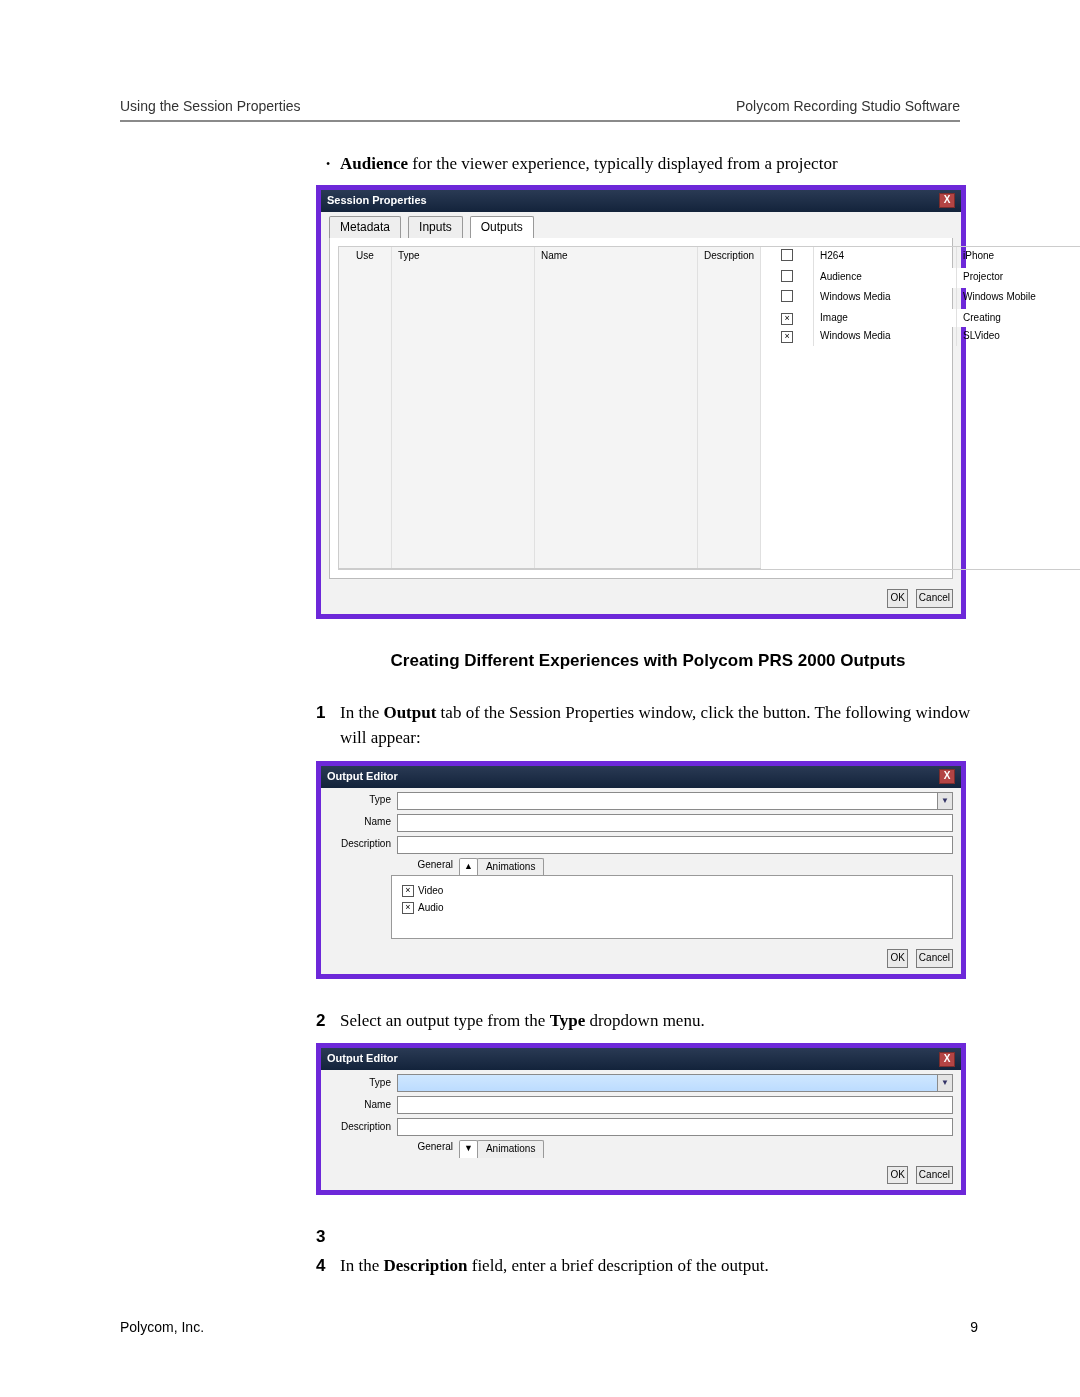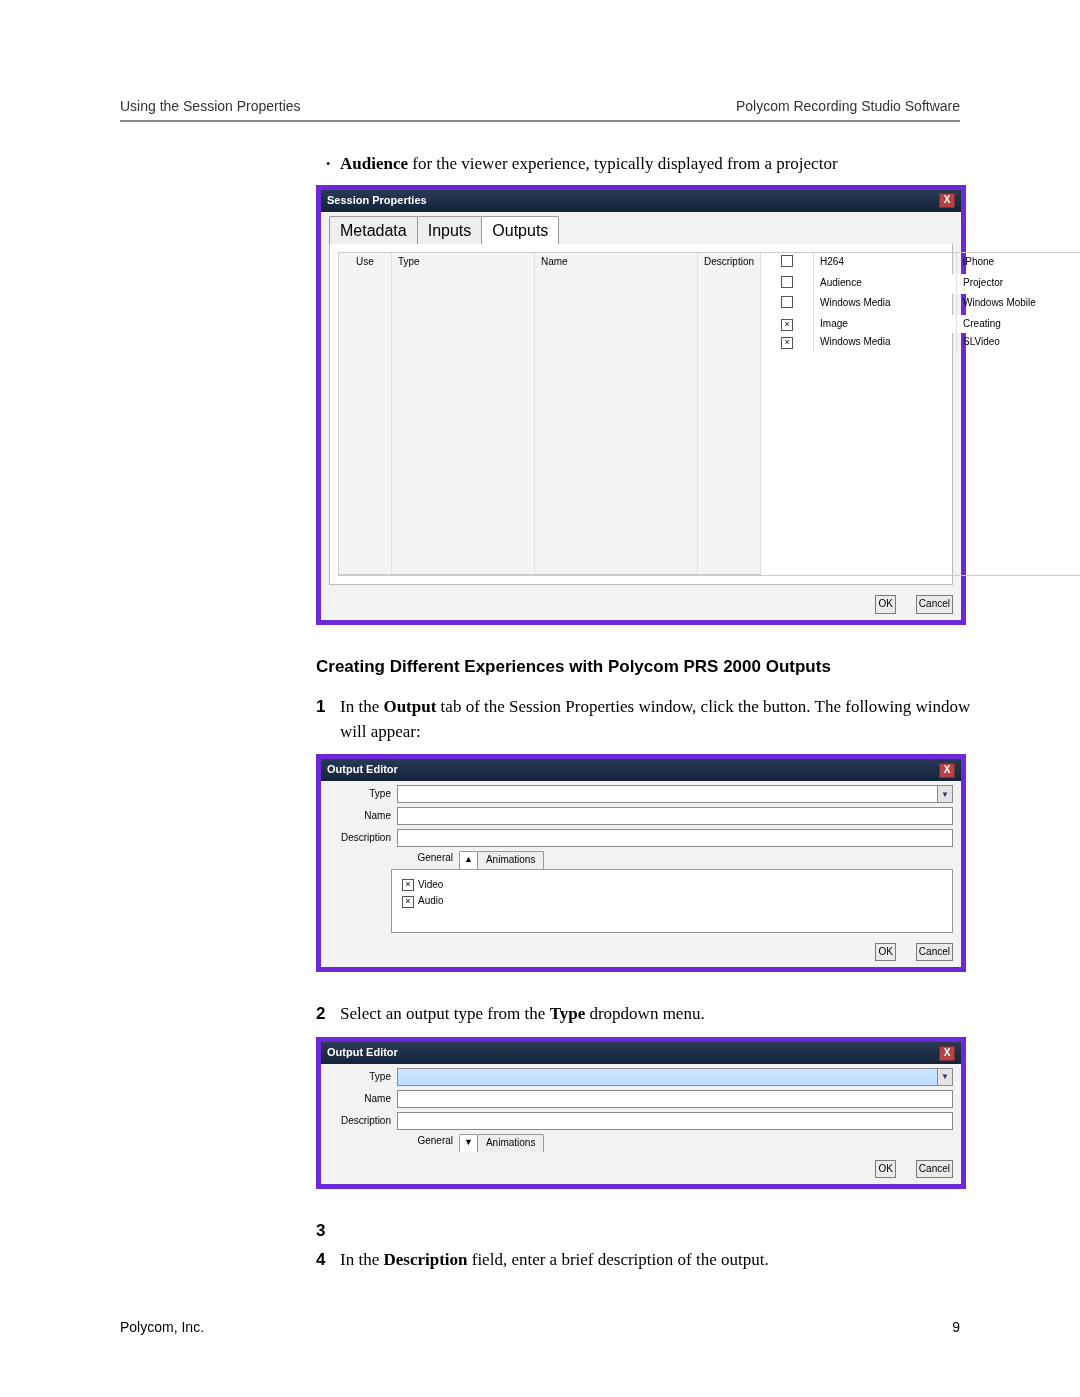--- a/index.html
+++ b/index.html
@@ -43,38 +43,39 @@
     flex: 0 0 24px;
     text-align: center;
     font-size: 12px;
     padding-top: 4px;
   }
   .bold { font-weight: bold; }
   .heading {
     font-family: "Trebuchet MS", Arial, sans-serif;
     font-weight: bold;
     font-size: 17px;
-    margin: 30px 0 16px 0;
+    margin: 30px 0 28px 0;
+    text-align: center;
   }
   .num-row {
     display: flex;
     margin: 4px 0;
   }
   .num {
     width: 24px;
     flex: 0 0 24px;
     font-family: "Trebuchet MS", Arial, sans-serif;
     font-weight: bold;
     font-size: 17px;
   }
   .footer {
     position: absolute;
     bottom: 60px;
     left: 120px;
-    right: 100px;
+    right: 82px;
     display: flex;
     justify-content: space-between;
     font-family: "Trebuchet MS", Arial, sans-serif;
     font-size: 14px;
   }
 
   
   .mock-win {
     background: #f2f2f2;
     border: 5px solid #6d28d9;
@@ -98,25 +99,25 @@
     font-family: Arial, sans-serif;
     width: 14px;
     height: 13px;
     text-align: center;
     line-height: 12px;
     font-size: 10px;
     border: 1px solid #7a2d2d;
   }
   .tabstrip {
     display: flex;
-    gap: 0;
+    gap: 8px;
     padding: 4px 8px 0 8px;
     background: #f2f2f2;
     font-family: Tahoma, Arial, sans-serif;
-    font-size: 16px;
+    font-size: 12px;
   }
   .tab {
     border: 1px solid #999;
     border-bottom: none;
     padding: 2px 10px;
     background: #fff;
     border-radius: 2px 2px 0 0;
     margin-right: -1px;
     position: relative;
   }
@@ -181,21 +182,21 @@
     background: #eaeaea;
     border: 1px solid #7a7a7a;
     padding: 1px 2px;
     text-align: center;
     color: #000;
   }
   .winbtn.disabled { color: #9a9a9a; padding-left: 35px; }
   .bottom-btns {
     display: flex;
     justify-content: flex-end;
-    gap: 20px;
+    gap: 8px;
     padding: 4px 8px 6px 0;
     background: #f2f2f2;
   }
 
   
   .oe-body {
     margin: 0;
     background: #f2f2f2;
     font-family: Tahoma, Arial, sans-serif;
     font-size: 10px;

